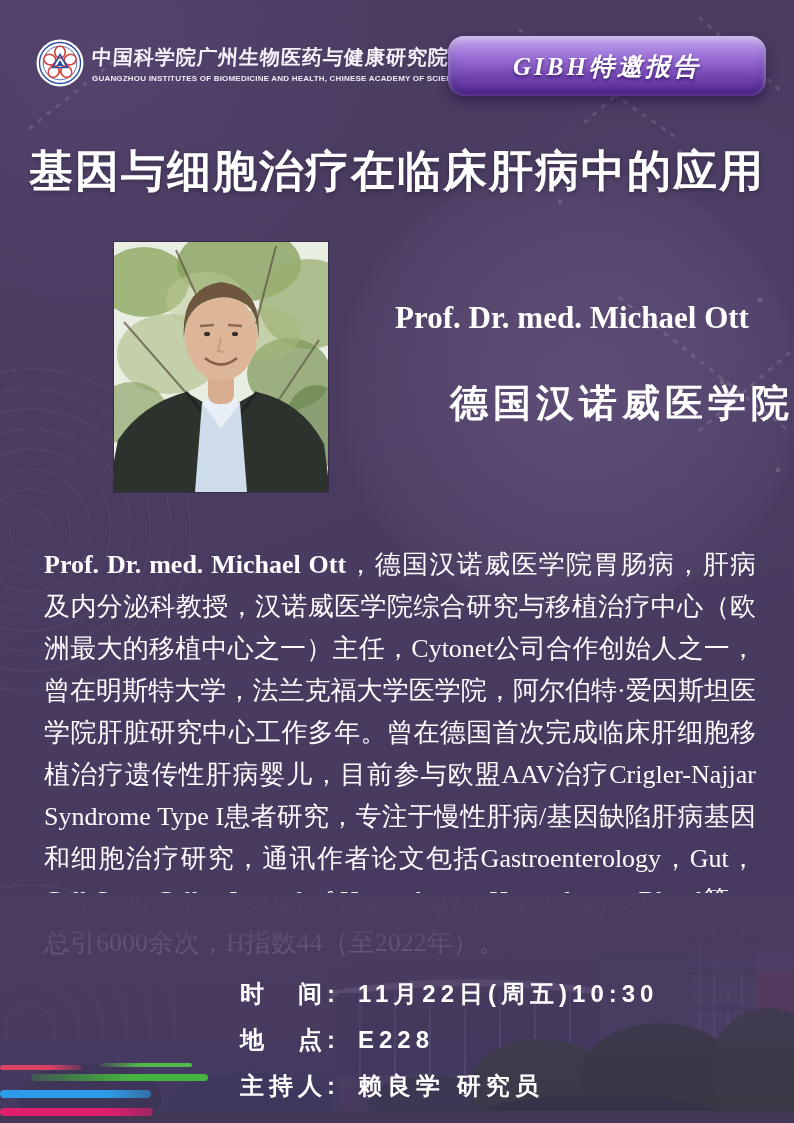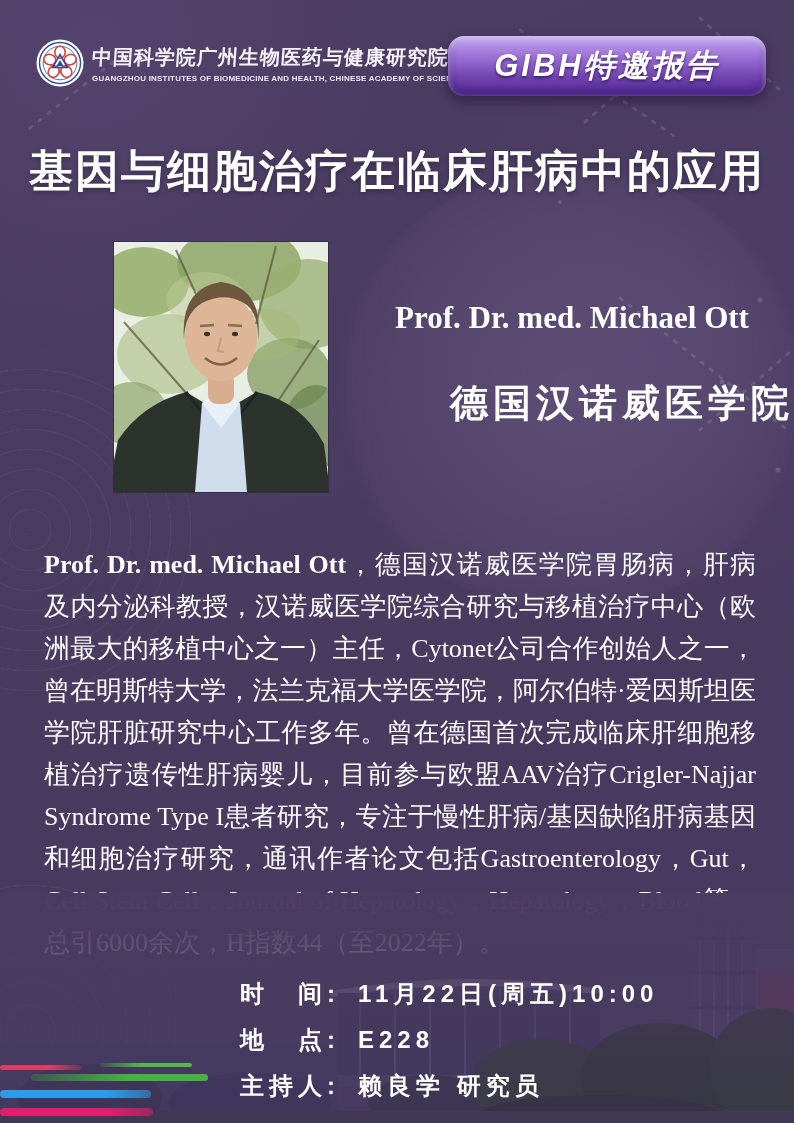--- a/index.html
+++ b/index.html
@@ -53,22 +53,23 @@
   .badge{
     position:absolute; left:448px; top:36px; width:318px; height:60px;
     border-radius:16px;
     background:linear-gradient(180deg,#c4a8ee 0%,#9b70d6 35%,#7144af 68%,#5a2e9d 100%);
     box-shadow:0 5px 12px rgba(20,5,50,.45),
                inset 0 2px 6px rgba(255,255,255,.5),
                inset 0 -5px 10px rgba(40,10,85,.55);
     display:flex; align-items:center; justify-content:center;
   }
   .badge span{
-    font-style:italic; font-weight:800; font-size:31px; letter-spacing:3px;
+    font-style:italic; font-weight:800; font-size:25px; letter-spacing:3px;
     text-shadow:0 2px 3px rgba(35,8,75,.65);
+    font-family:Liberation Serif, serif;
   }
   
   .main-title{
     position:absolute; left:0; top:142px; width:794px;
     text-align:center; font-size:44px; font-weight:800; letter-spacing:2px;
     text-shadow:0 2px 5px rgba(0,0,0,.3); white-space:nowrap;
   }
   
   .photo{
     position:absolute; left:114px; top:242px; width:214px; height:250px;
@@ -207,21 +208,21 @@
   </svg>
 
   <div class="speaker-name">Prof. Dr. med. Michael Ott</div>
   <div class="speaker-aff">德国汉诺威医学院</div>
 
   <p class="bio"><b>Prof. Dr. med. Michael Ott</b><span>，德国汉诺威医学院胃肠病，肝病及内分泌科教授，汉诺威医学院综合研究与移植治疗中心（欧洲最大的移植中心之一）主任，Cytonet公司合作创始人之一，曾在明斯特大学，法兰克福大学医学院，阿尔伯特·爱因斯坦医学院肝脏研究中心工作多年。曾在德国首次完成临床肝细胞移植治疗遗传性肝病婴儿，目前参与欧盟AAV治疗Crigler-Najjar Syndrome Type I患者研究，专注于慢性肝病/基因缺陷肝病基因和细胞治疗研究，通讯作者论文包括Gastroenterology，Gut，Cell Stem Cell，Journal of Hepatology，Hepatology，Blood等，总引6000余次，H指数44（至2022年）。</span></p>
 
   <div class="details">
     <div class="detail-row">
       <span class="detail-label">时　间:</span>
-      <span class="detail-value">11月22日(周五)10:00</span>
+      <span class="detail-value">11月22日(周五)10:30</span>
     </div>
     <div class="detail-row">
       <span class="detail-label">地　点:</span>
       <span class="detail-value">E228</span>
     </div>
     <div class="detail-row">
       <span class="detail-label">主持人:</span>
       <span class="detail-value">赖良学 研究员</span>
     </div>
   </div>

